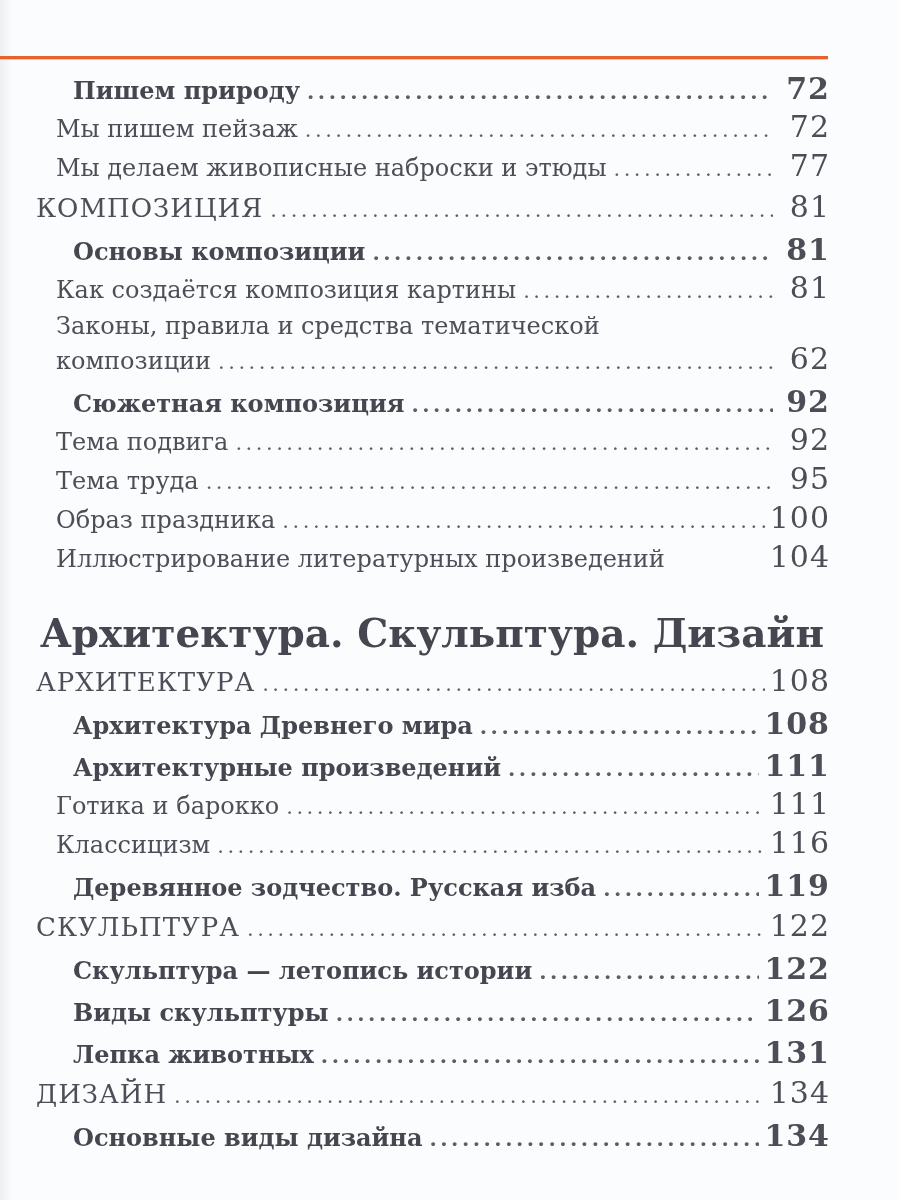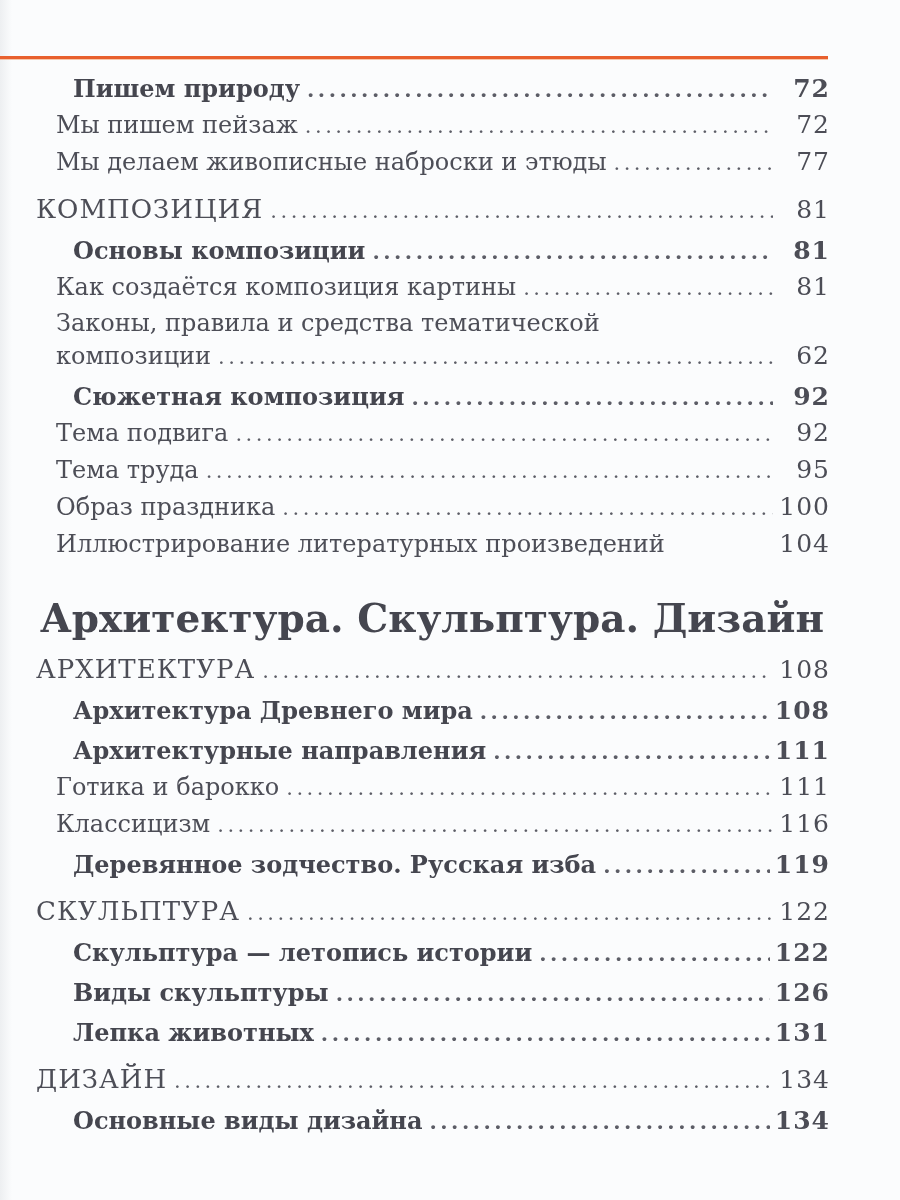--- a/index.html
+++ b/index.html
@@ -52,30 +52,30 @@
     font-size: 21px;
   }
   .leader.dotted::after {
     content: "........................................................................................................................";
     letter-spacing: 3.5px;
   }
   .page-num {
     flex: 0 0 auto;
     min-width: 52px;
     text-align: right;
-    font-size: 25px;
+    font-size: 30px;
     letter-spacing: 1px;
     color: #4c4d56;
   }
   
   .level-chapter {
     padding-left: 36px;
     font-size: 26px;
     letter-spacing: 1px;
-    margin-top: 11px;
+    margin-top: 2px;
   }
   .level-section {
     padding-left: 73px;
     font-weight: bold;
     color: #45464f;
     margin-top: 4px;
   }
   .level-subsection {
     padding-left: 56px;
   }
@@ -171,21 +171,21 @@
     <span class="title">АРХИТЕКТУРА</span>
     <span class="leader dotted"></span>
     <span class="page-num">108</span>
   </div>
       <div class="row level-section">
     <span class="title">Архитектура Древнего мира</span>
     <span class="leader dotted"></span>
     <span class="page-num">108</span>
   </div>
       <div class="row level-section">
-    <span class="title">Архитектурные направления</span>
+    <span class="title">Архитектурные произведений</span>
     <span class="leader dotted"></span>
     <span class="page-num">111</span>
   </div>
       <div class="row level-subsection">
     <span class="title">Готика и барокко</span>
     <span class="leader dotted"></span>
     <span class="page-num">111</span>
   </div>
       <div class="row level-subsection">
     <span class="title">Классицизм</span>

